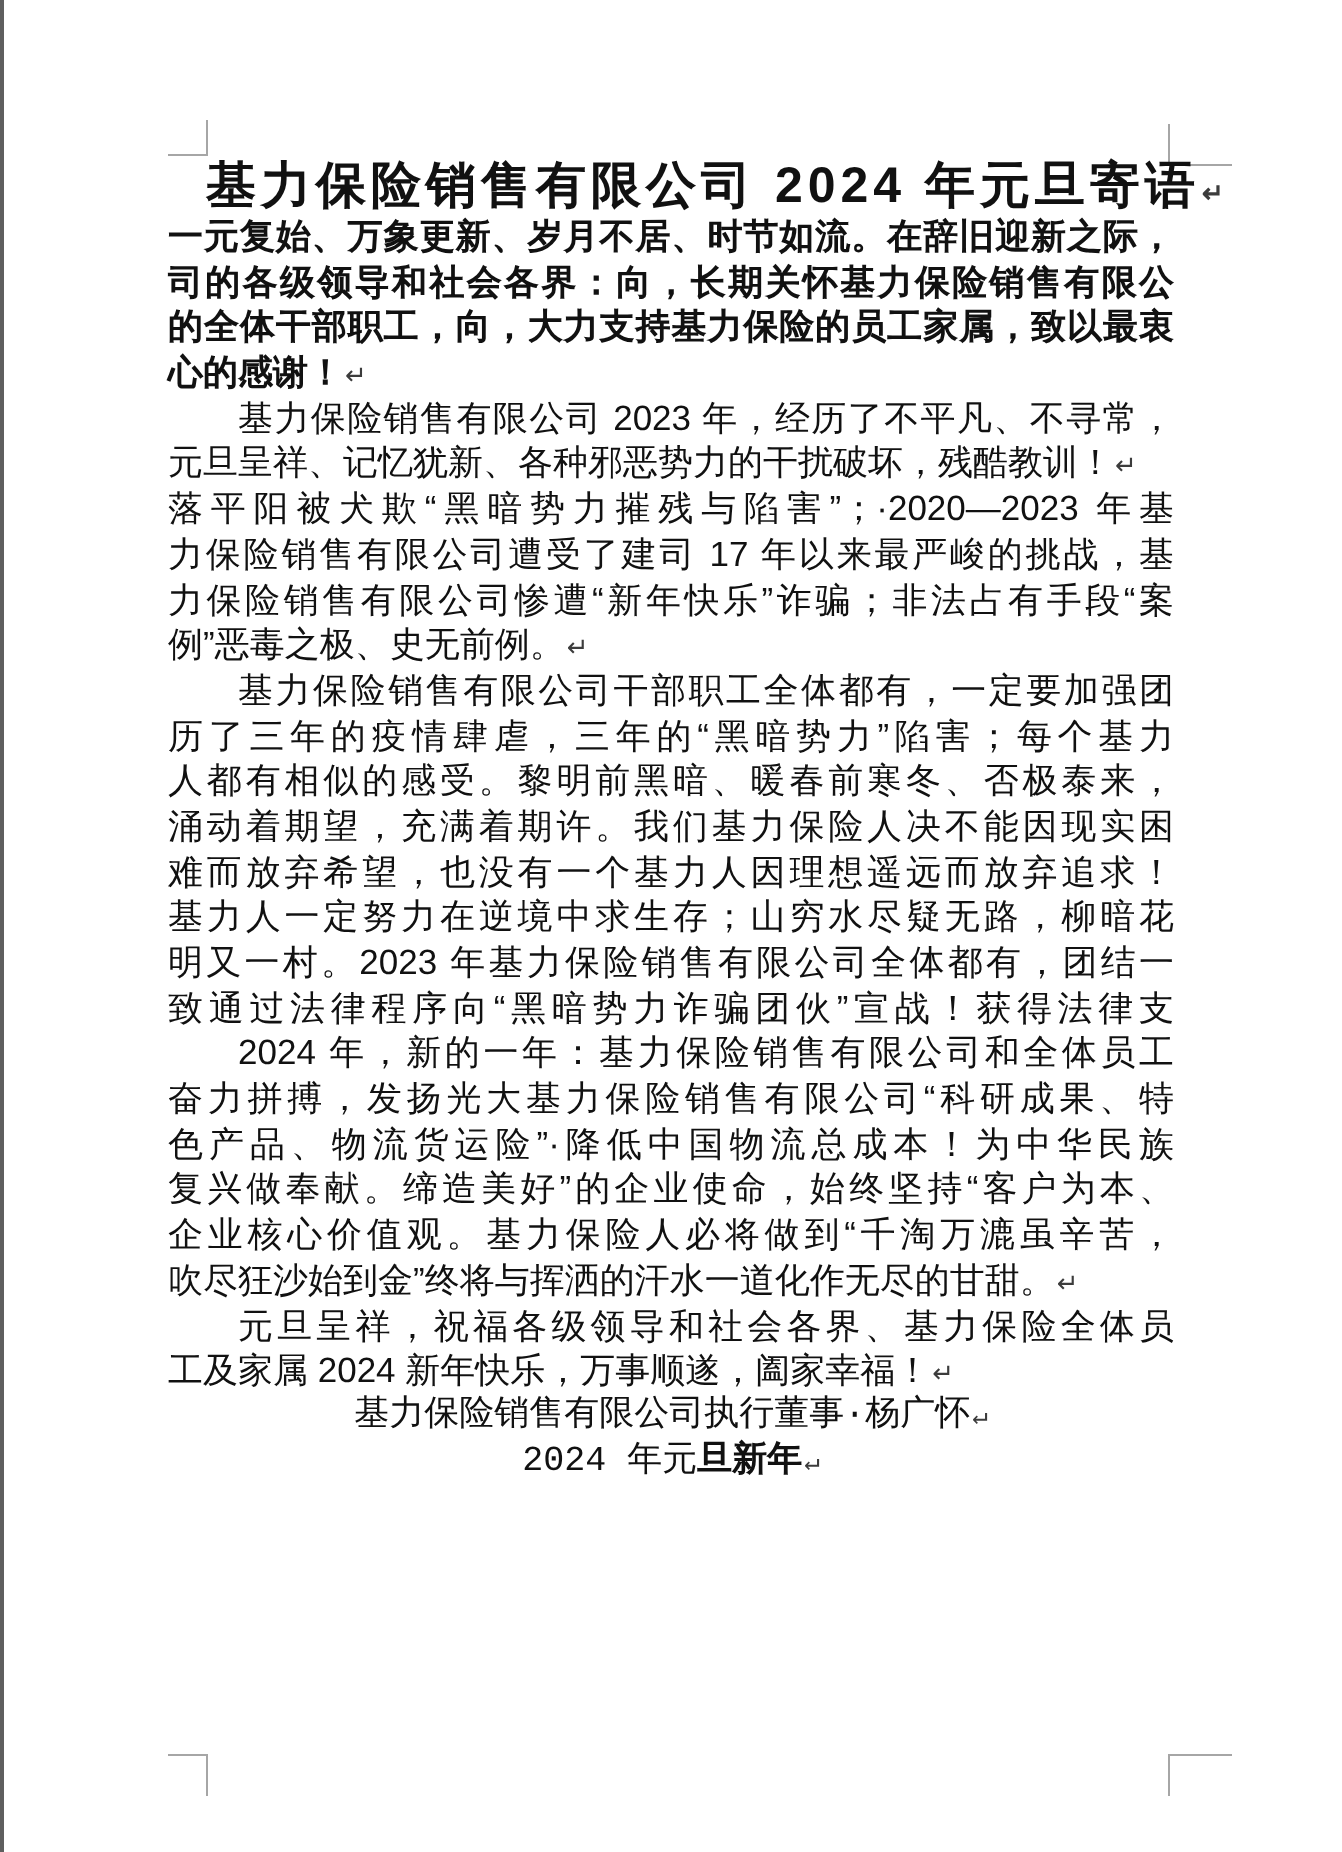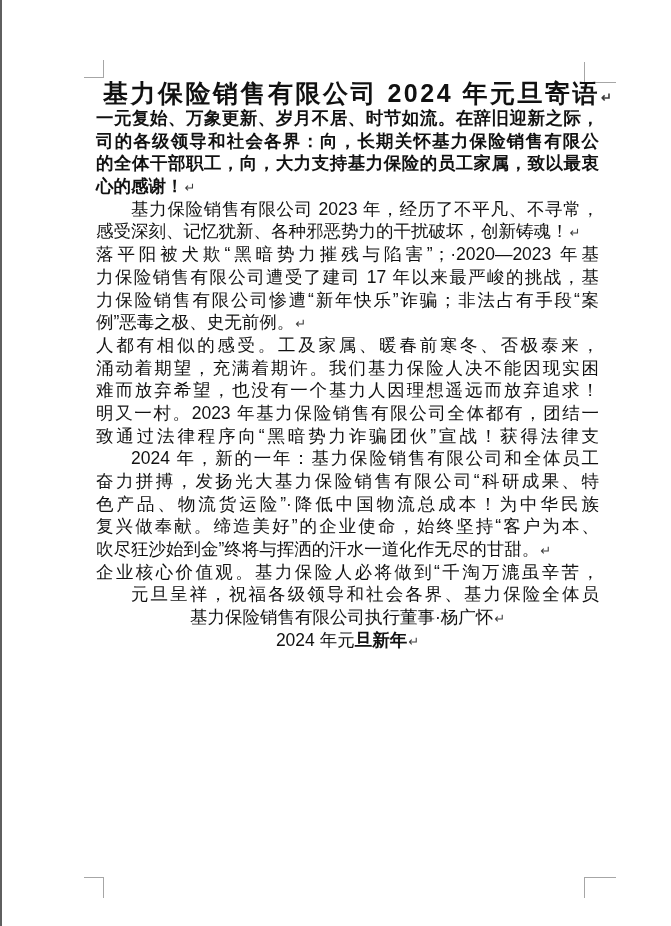--- a/index.html
+++ b/index.html
@@ -37,35 +37,35 @@
     width: 520px;
     font-size: 25px;
     font-weight: bold;
     letter-spacing: 2.5px;
     color: #111;
     white-space: nowrap;
     line-height: 28px;
   }
   .doc-body {
     position: absolute;
-    left: 96px; top: 107px;
+    left: 84px; top: 107px;
     width: 503px;
     color: #111;
     font-size: 17.5px;
   }
   .bodyline {
     height: 22.7px;
     line-height: 22.7px;
     text-align: justify;
     text-align-last: justify;
     white-space: normal;
     letter-spacing: 0;
   }
   .bodyline.end   { text-align-last: left; }
-  .bodyline.center{ text-align: center; text-align-last: center; }
+  .bodyline.center{ text-align: center; text-align-last: center; font-family: Liberation Mono, monospace; }
   .bodyline.indent{ padding-left: 35px; }
   .run.bold { font-weight: bold; }
   .pilcrow {
     font-size: 13px;
     color: #3c3c3c;
     letter-spacing: 0;
     padding-left: 1px;
     vertical-align: baseline;
   }
 </style>
@@ -81,33 +81,37 @@
   <div class="crop br"></div>
 
   <div class="doc-title"><span>基力保险销售有限公司 2024 年元旦寄语</span><span class="pilcrow">↵</span></div>
 
   <div class="doc-body" id="doc-body">
       <div class="bodyline"><span class="run bold">一元复始、万象更新、岁月不居、时节如流。在辞旧迎新之际，</span></div>
       <div class="bodyline"><span class="run bold">司的各级领导和社会各界：向，长期关怀基力保险销售有限公</span></div>
       <div class="bodyline"><span class="run bold">的全体干部职工，向，大力支持基力保险的员工家属，致以最衷</span></div>
       <div class="bodyline end"><span class="run bold">心的感谢！</span><span class="pilcrow">↵</span></div>
       <div class="bodyline indent"><span class="run">基力保险销售有限公司 2023 年，经历了不平凡、不寻常，</span></div>
-      <div class="bodyline end"><span class="run">感受深刻、记忆犹新、各种邪恶势力的干扰破坏，创新铸魂！</span><span class="pilcrow">↵</span></div>
+      <div class="bodyline end"><span class="run">元旦呈祥、记忆犹新、各种邪恶势力的干扰破坏，残酷教训！</span><span class="pilcrow">↵</span></div>
       <div class="bodyline"><span class="run">落平阳被犬欺“黑暗势力摧残与陷害”；·2020—2023 年基</span></div>
       <div class="bodyline"><span class="run">力保险销售有限公司遭受了建司 17 年以来最严峻的挑战，基</span></div>
       <div class="bodyline"><span class="run">力保险销售有限公司惨遭“新年快乐”诈骗；非法占有手段“案</span></div>
       <div class="bodyline end"><span class="run">例”恶毒之极、史无前例。</span><span class="pilcrow">↵</span></div>
-      <div class="bodyline"><span class="run">人都有相似的感受。工及家属、暖春前寒冬、否极泰来，</span></div>
+      <div class="bodyline indent"><span class="run">基力保险销售有限公司干部职工全体都有，一定要加强团</span></div>
+      <div class="bodyline"><span class="run">历了三年的疫情肆虐，三年的“黑暗势力”陷害；每个基力</span></div>
+      <div class="bodyline"><span class="run">人都有相似的感受。黎明前黑暗、暖春前寒冬、否极泰来，</span></div>
       <div class="bodyline"><span class="run">涌动着期望，充满着期许。我们基力保险人决不能因现实困</span></div>
       <div class="bodyline"><span class="run">难而放弃希望，也没有一个基力人因理想遥远而放弃追求！</span></div>
+      <div class="bodyline"><span class="run">基力人一定努力在逆境中求生存；山穷水尽疑无路，柳暗花</span></div>
       <div class="bodyline"><span class="run">明又一村。2023 年基力保险销售有限公司全体都有，团结一</span></div>
       <div class="bodyline"><span class="run">致通过法律程序向“黑暗势力诈骗团伙”宣战！获得法律支</span></div>
       <div class="bodyline indent"><span class="run">2024 年，新的一年：基力保险销售有限公司和全体员工</span></div>
       <div class="bodyline"><span class="run">奋力拼搏，发扬光大基力保险销售有限公司“科研成果、特</span></div>
       <div class="bodyline"><span class="run">色产品、物流货运险”·降低中国物流总成本！为中华民族</span></div>
       <div class="bodyline"><span class="run">复兴做奉献。缔造美好”的企业使命，始终坚持“客户为本、</span></div>
+      <div class="bodyline"><span class="run">企业核心价值观。基力保险人必将做到“千淘万漉虽辛苦，</span></div>
       <div class="bodyline end"><span class="run">吹尽狂沙始到金”终将与挥洒的汗水一道化作无尽的甘甜。</span><span class="pilcrow">↵</span></div>
-      <div class="bodyline"><span class="run">企业核心价值观。基力保险人必将做到“千淘万漉虽辛苦，</span></div>
       <div class="bodyline indent"><span class="run">元旦呈祥，祝福各级领导和社会各界、基力保险全体员</span></div>
+      <div class="bodyline end"><span class="run">工及家属 2024 新年快乐，万事顺遂，阖家幸福！</span><span class="pilcrow">↵</span></div>
       <div class="bodyline center"><span class="run">基力保险销售有限公司执行董事·杨广怀</span><span class="pilcrow">↵</span></div>
       <div class="bodyline center"><span class="run">2024 年元</span><span class="run bold">旦新年</span><span class="pilcrow">↵</span></div>
     </div>
 </div>
 
 </body></html>

